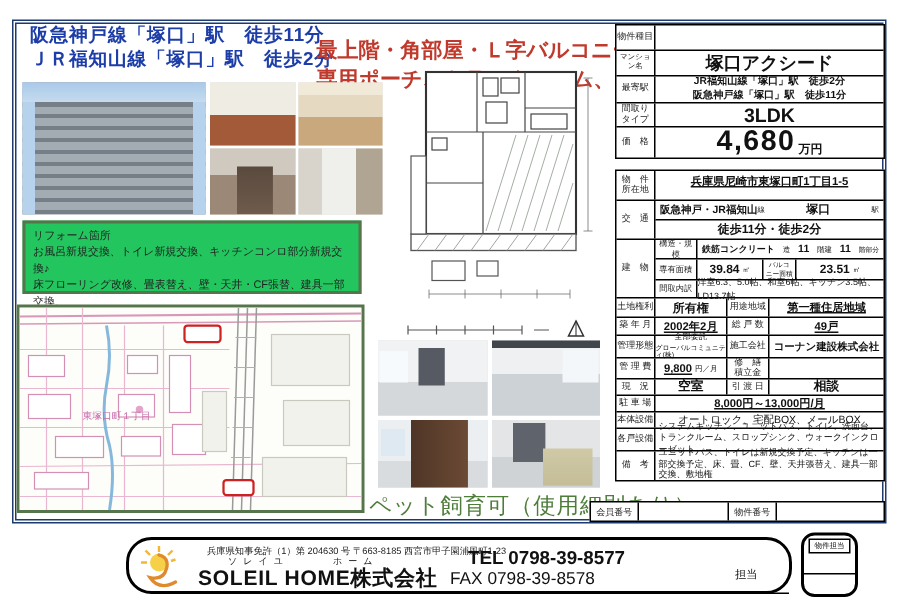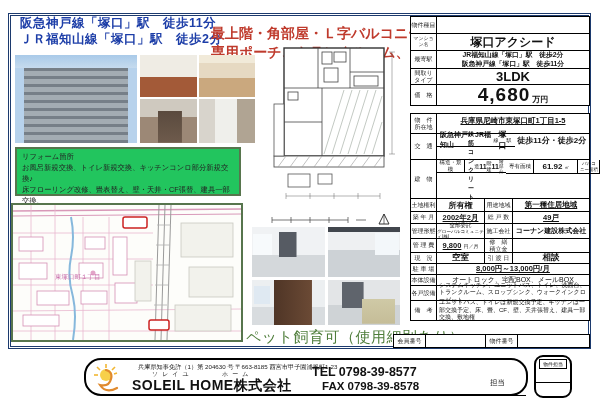--- a/index.html
+++ b/index.html
@@ -97,42 +97,42 @@
   .tbl-top { left:410px; top:16px; width:180px; }
   .tbl-main { left:410px; top:113px; width:180px; }
   .trow { display:flex; }
   .trow + .trow { border-top:1px solid #000; }
   .tlabel { width:26px; border-right:1px solid #000; display:flex;
     flex-direction:column; align-items:center; justify-content:center;
     font-size:6px; line-height:1.15; text-align:center; color:#222; flex-shrink:0; }
   .tval { flex:1; display:flex; align-items:center; justify-content:center;
     font-weight:bold; text-align:center; }
   .tval.col { flex-direction:column; line-height:1.25; }
-  .cellcol { flex:1; display:flex; flex-direction:row; }
+  .cellcol { flex:1; display:flex; flex-direction:column; }
   .sub { width:100%; }
   .ilabel { width:28px; border-right:1px solid #000; display:flex;
     align-items:center; justify-content:center; font-size:5.5px;
     height:100%; text-align:center; flex-shrink:0; color:#222; }
   .v1 { width:48px; border-right:1px solid #000; display:flex;
     align-items:center; justify-content:center; flex-shrink:0; }
   .l2 { width:28px; border-right:1px solid #000; display:flex;
     flex-direction:column; align-items:center; justify-content:center;
     font-size:6px; line-height:1.1; text-align:center; flex-shrink:0; color:#222; }
   .v2 { flex:1; display:flex; align-items:center; justify-content:center; }
   .price { font-size:19px; font-weight:bold; letter-spacing:1px; }
   .price-unit { font-size:8px; font-weight:bold; margin-left:2px; margin-top:8px; }
 
   .footer { left:84px; top:358px; width:444px; height:38px;
     border:2.5px solid #000; border-radius:17px; background:#fff; }
   .license { left:52px; top:3px; font-size:6.2px; color:#222; white-space:nowrap; }
   .furigana { font-size:6px; color:#222; letter-spacing:4px; }
   .company { left:46px; top:17px; font-size:14px; font-weight:bold;
     letter-spacing:0.5px; white-space:nowrap; }
   .tel { left:226px; top:5px; font-size:12.5px; font-weight:bold; white-space:nowrap; }
-  .fax { left:236px; top:20px; font-size:11.5px; font-weight:bold; white-space:nowrap; }
+  .fax { left:214px; top:20px; font-size:11.5px; font-weight:normal; white-space:nowrap; }
   .staff { left:404px; top:18px; width:36px; font-size:7.5px;
     border-bottom:1px solid #000; padding-bottom:7px; }
 
   .stamp { left:534px; top:355px; width:38px; height:43px;
     border:2px solid #000; border-radius:9px; background:#fff; }
   .stamp-label { margin:2px auto 0; width:28px; border:1px solid #000;
     font-size:5px; text-align:center; line-height:1.6; }
   .stamp-line { position:absolute; left:0; right:0; top:25px; border-top:1px solid #000; }
 </style>
 </head>
@@ -359,21 +359,21 @@
             <span class="fs5">造</span>
             <span class="b fs7">11</span>
             <span class="fs5">階建</span>
             <span class="b fs7">11</span>
             <span class="fs45">階部分</span>
           </div>
         </div>
         <div class="sub" style="height:14px;border-bottom:1px solid #000;display:flex">
           <div class="ilabel">専有面積</div>
           <div style="width:44px;display:flex;align-items:center;justify-content:center;gap:2px;border-right:1px solid #000">
-            <span class="b fs8">61.92</span>
+            <span class="b fs8">39.84</span>
             <span class="fs5">㎡</span>
           </div>
           <div style="width:22px;border-right:1px solid #000;display:flex;flex-direction:column;align-items:center;justify-content:center;font-size:4.5px;line-height:1.15">
             <span>バルコ</span>
             <span>ニー面積</span>
           </div>
           <div style="flex:1;display:flex;align-items:center;justify-content:center;gap:2px">
             <span class="b fs8">23.51</span>
             <span class="fs5">㎡</span>
           </div>

